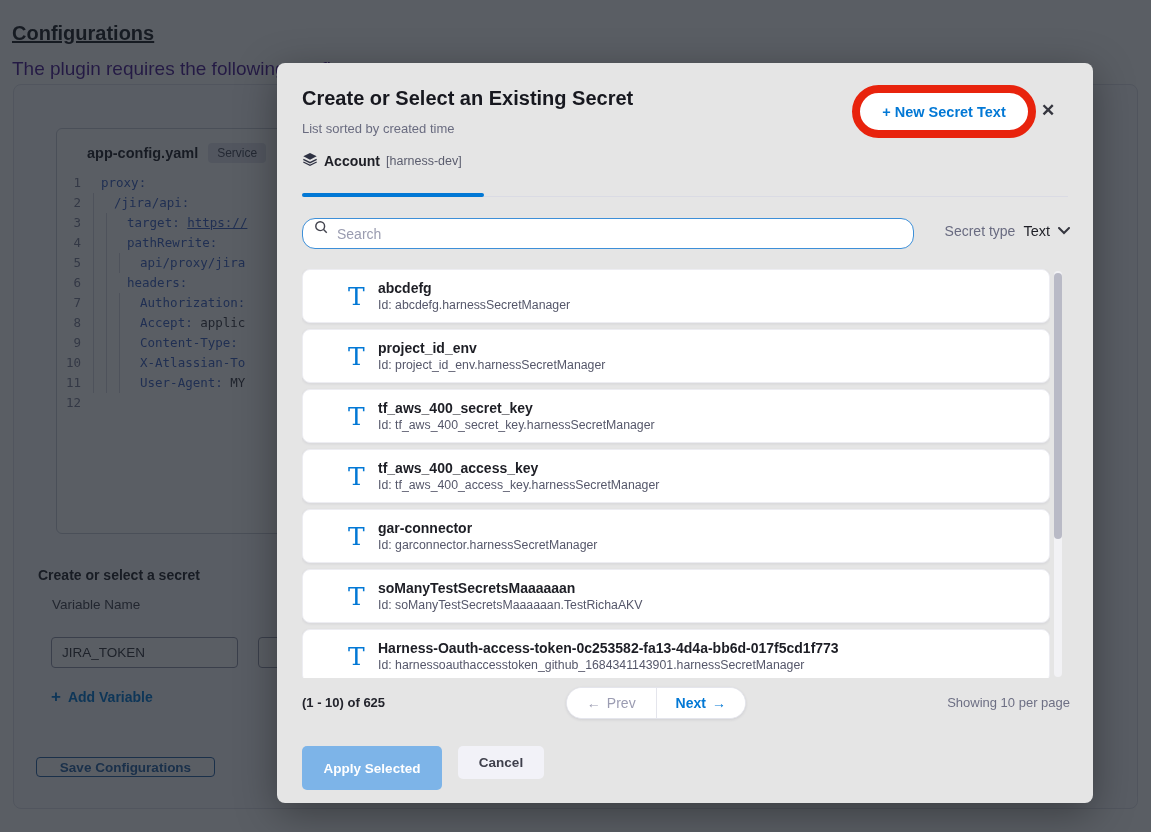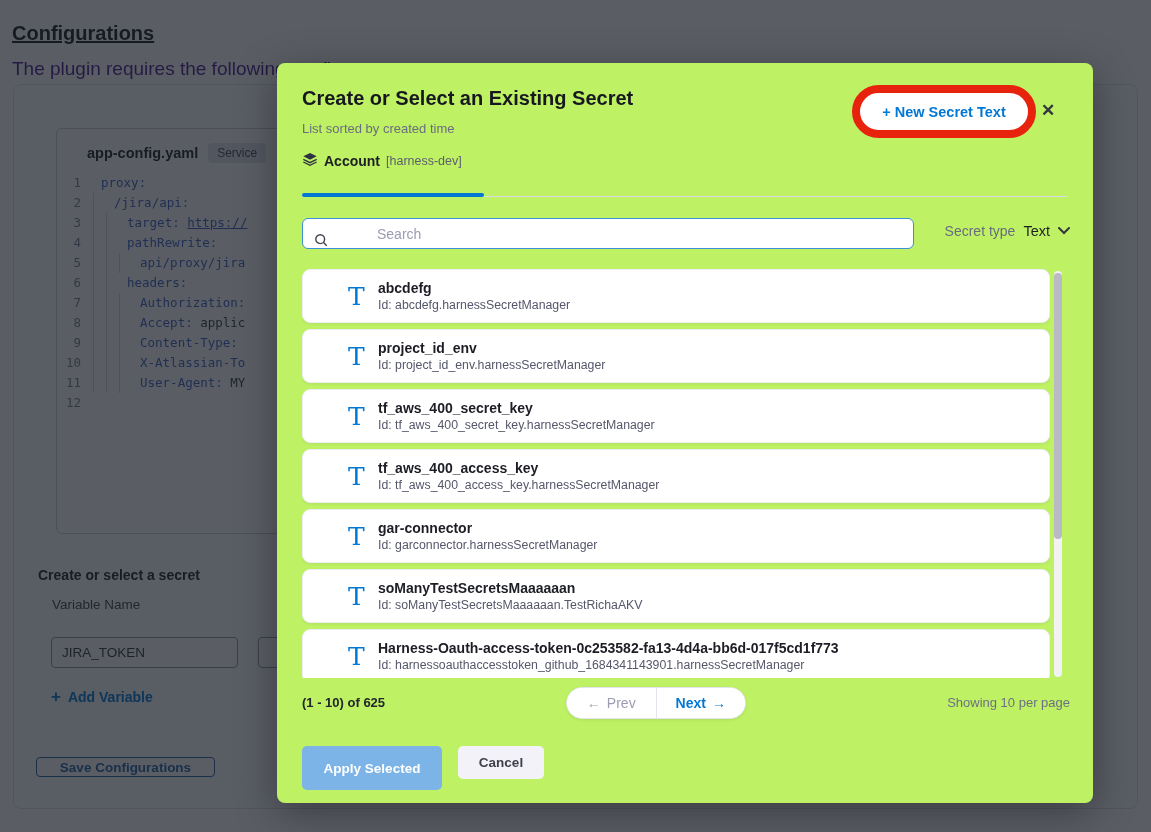--- a/index.html
+++ b/index.html
@@ -32,34 +32,34 @@
   .var-input { position:absolute; left:37px; top:552px; width:187px; height:31px; border:1px solid #9496ab; border-radius:4px; font-family:"Liberation Sans",sans-serif; font-size:13.5px; color:#37383f; padding:0 10px; background:#fff; }
   .partial-box { position:absolute; left:244px; top:552px; width:130px; height:31px; border:1px solid #9496ab; border-radius:4px; background:#fff; }
   .add-var { position:absolute; left:37px; top:602px; display:flex; align-items:center; gap:7px; color:#0278d5; font-size:14px; font-weight:600; cursor:pointer; }
   .add-var .plus { font-size:17px; font-weight:600; }
   .save-btn { position:absolute; left:22px; top:672px; width:179px; height:20px; background:#ffffff; border:1.5px solid #2b66a8; border-radius:4px; color:#2b66a8; font-family:"Liberation Sans",sans-serif; font-size:13.5px; font-weight:700; cursor:pointer; }
 
   
   .overlay { position:absolute; inset:0; background:rgba(20,26,34,0.70); }
 
   
-  .modal { position:absolute; left:277px; top:63px; width:816px; height:740px; background:#bef264; border-radius:8px; box-shadow:0 10px 40px rgba(0,0,0,0.35); }
+  .modal { position:absolute; left:277px; top:63px; width:816px; height:740px; background:#e5e5e5; border-radius:8px; box-shadow:0 10px 40px rgba(0,0,0,0.35); }
   .m-title { position:absolute; left:25px; top:24px; font-size:20px; font-weight:700; color:#17181f; }
   .m-sub { position:absolute; left:25px; top:58px; font-size:13px; color:#6a6c80; }
   .ring { position:absolute; left:575px; top:22px; width:184px; height:53px; border:8px solid #e8230d; border-radius:30px; background:#ffffff; display:flex; align-items:center; justify-content:center; }
   .new-secret { color:#0278d5; font-size:14.5px; font-weight:700; cursor:pointer; white-space:nowrap; }
   .close-x { position:absolute; left:764px; top:37px; font-size:17px; font-weight:600; color:#35363f; cursor:pointer; }
 
   .tab { position:absolute; left:25px; top:88px; display:flex; align-items:center; gap:6px; cursor:pointer; }
   .tab-label { font-size:14px; font-weight:600; color:#1e1f26; }
   .tab-scope { font-size:12.5px; color:#5b5d6e; }
   .tab-underline { position:absolute; left:25px; top:130px; width:182px; height:4px; background:#0278d5; border-radius:2px; z-index:2; }
   .tab-line { position:absolute; left:25px; top:133px; width:766px; height:1px; background:#dadbe4; }
 
-  .search-wrap { position:absolute; left:25px; top:155px; width:612px; height:31px; border:1.5px solid #3d8fd8; border-radius:6px; display:flex; align-items:flex-end; background:#fff;gap:40px; }
+  .search-wrap { position:absolute; left:25px; top:155px; width:612px; height:31px; border:1.5px solid #3d8fd8; border-radius:13px; display:flex; align-items:flex-start; background:#fff; }
   .search-wrap svg { margin-left:10px; flex:none; }
   .search-input { border:none; outline:none; flex:1; height:100%; font-family:"Liberation Sans",sans-serif; font-size:14px; color:#2c2d36; padding:0 10px 0 8px; background:transparent; }
   .search-input::placeholder { color:#9a9cb0; }
   .type-group { position:absolute; right:23px; top:160px; display:flex; align-items:center; gap:8px; cursor:pointer; }
   .type-label { font-size:14px; color:#696b80; }
   .type-value { font-size:14.5px; font-weight:400; color:#1e1f26; }
 
   .list { position:absolute; left:25px; top:206px; width:748px; height:409px; overflow:hidden; }
   .s-card { height:54px; margin-bottom:6px; background:#ffffff; border:1px solid #ededf2; border-radius:8px; box-shadow:0 1px 3px rgba(30,30,60,0.08); display:flex; align-items:center; cursor:pointer; }
   .t-icon { width:30px; margin-left:45px; flex:none; font-family:"DejaVu Serif", serif; font-size:25px; color:#0278d5; line-height:1; text-align:left; }

